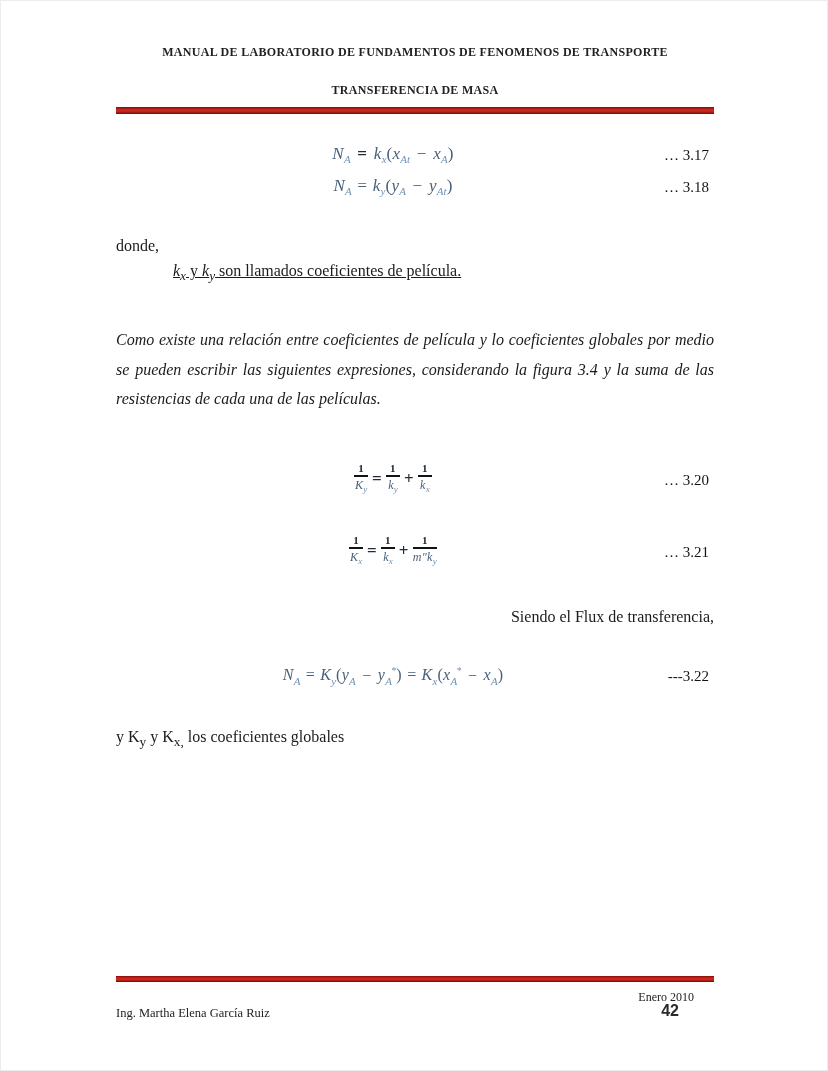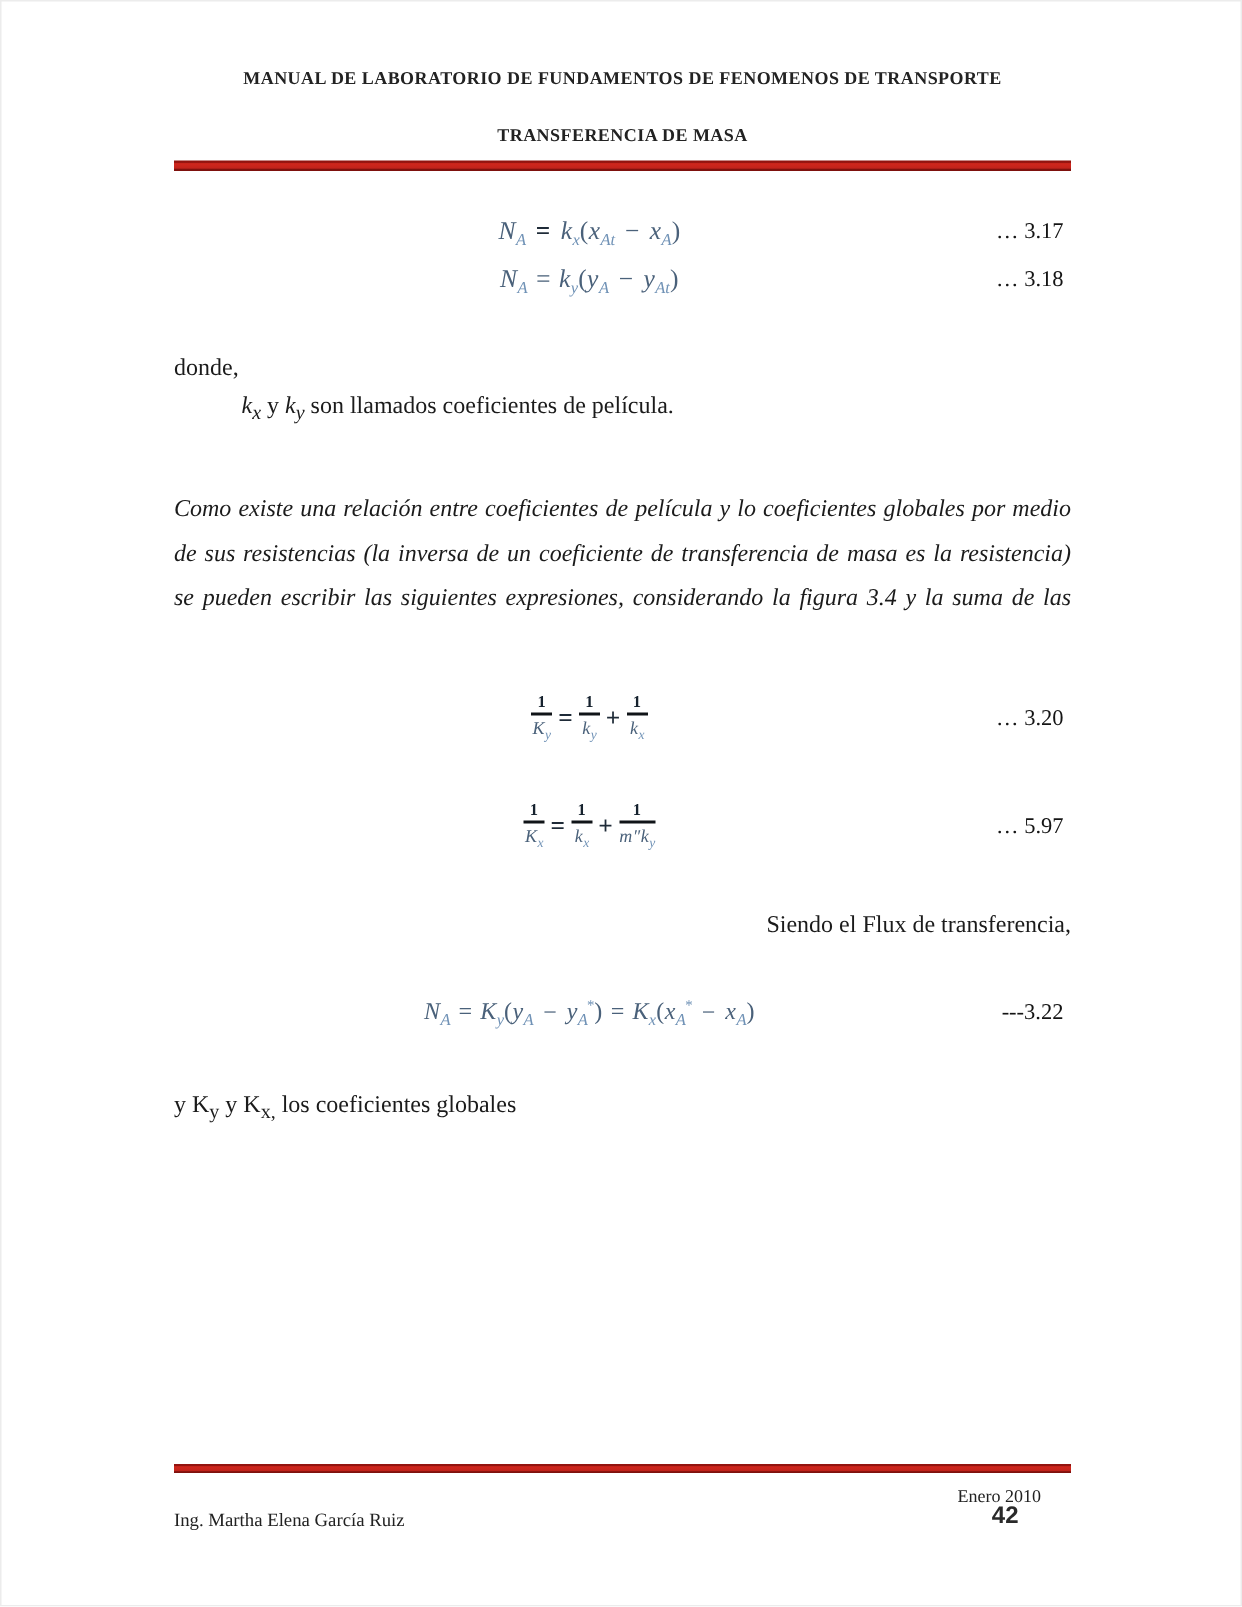--- a/index.html
+++ b/index.html
@@ -49,21 +49,21 @@
   .fnum{display:block;font-weight:bold;font-style:normal;color:#16222e;font-size:11px;line-height:11px;padding:0 4px 1px 4px;border-bottom:2.5px solid #101418;}
   .fden{display:block;font-size:12px;line-height:14px;color:#4a617a;font-style:italic;padding-top:1px;text-align:center;}
   .fden sub{font-size:9px;color:#7092b6;}
   .bodytext{
     position:absolute;left:115px;width:598px;
     font-size:16px;color:#1b1b1b;
   }
   .para-line{display:block;text-align:justify;text-align-last:justify;line-height:29.5px;font-style:italic;}
   .para-last{text-align-last:left;}
   .inline-math{font-style:italic;}
-  .indent{left:160px;width:541px;}
+  .indent{left:172px;width:541px;text-decoration:underline;}
   .footer-date{position:absolute;right:133px;top:989px;font-size:12px;color:#222;}
   .footer-author{position:absolute;left:115px;top:1005px;font-size:12.5px;color:#222;}
   .footer-page{position:absolute;right:148px;top:1001px;font-size:16px;font-weight:bold;color:#2a2a2a;font-family:"Liberation Sans",sans-serif;}
 </style>
 </head>
 <body>
 
 <div class="page">
 
   <div class="hdr hdr2">TRANSFERENCIA DE MASA</div>
@@ -79,32 +79,32 @@
     <span class="math eq-shift"><span>N</span><sub>A</sub> <span>=</span> <span>k</span><sub>y</sub><span class="paren">(</span><span>y</span><sub>A</sub> <span class="minus">−</span> <span>y</span><sub>At</sub><span class="paren">)</span></span>
     <span class="eq-label">… 3.18</span>
   </div>
 
   <div class="bodytext" style="top:236px;">donde,</div>
 
   <div class="bodytext indent" style="top:261px;"><span class="inline-math">k</span><sub class="inline-math">x</sub><span> y </span><span class="inline-math">k</span><sub class="inline-math">y</sub><span> son llamados coeficientes de película.</span></div>
 
   <div class="bodytext" style="top:324px;">
     <span class="para-line">Como existe una relación entre coeficientes de película y lo coeficientes globales por medio</span>
-    <span class="para-line">de sus resistencias (la inversa de un coeficiente de transferencia de masa es la resistencia)</span>
     <span class="para-line">se pueden escribir las siguientes expresiones, considerando la figura 3.4 y la suma de las</span>
+    <span class="para-line para-last">resistencias de cada una de las películas.</span>
   </div>
 
   <div class="eq-row" style="top:458px;height:42px;">
     <span class="math eq-shift"><span class="frac"><span class="fnum">1</span><span class="fden"><span>K</span><sub>y</sub></span></span><span class="hv">=</span><span class="frac"><span class="fnum">1</span><span class="fden"><span>k</span><sub>y</sub></span></span><span class="hv">+</span><span class="frac"><span class="fnum">1</span><span class="fden"><span>k</span><sub>x</sub></span></span></span>
     <span class="eq-label">… 3.20</span>
   </div>
 
   <div class="eq-row" style="top:530px;height:42px;">
     <span class="math eq-shift"><span class="frac"><span class="fnum">1</span><span class="fden"><span>K</span><sub>x</sub></span></span><span class="hv">=</span><span class="frac"><span class="fnum">1</span><span class="fden"><span>k</span><sub>x</sub></span></span><span class="hv">+</span><span class="frac"><span class="fnum">1</span><span class="fden"><span>m″k</span><sub>y</sub></span></span></span>
-    <span class="eq-label">… 5.97</span>
+    <span class="eq-label">… 3.21</span>
   </div>
 
   <div class="bodytext" style="top:607px;text-align:right;">Siendo el Flux de transferencia,</div>
 
   <div class="eq-row" style="top:660px;height:30px;">
     <span class="math eq-shift" style="font-size:16px;"><span>N</span><sub>A</sub> <span>=</span> <span>K</span><sub>y</sub><span class="paren">(</span><span>y</span><sub>A</sub> <span class="minus">−</span> <span>y</span><sub>A</sub><sup>*</sup><span class="paren">)</span> <span>=</span> <span>K</span><sub>x</sub><span class="paren">(</span><span>x</span><sub>A</sub><sup>*</sup> <span class="minus">−</span> <span>x</span><sub>A</sub><span class="paren">)</span></span>
     <span class="eq-label">---3.22</span>
   </div>
 
   <div class="bodytext" style="top:727px;"><span>y K</span><sub>y</sub><span> y  K</span><sub>x,</sub><span>  los coeficientes globales</span></div>

